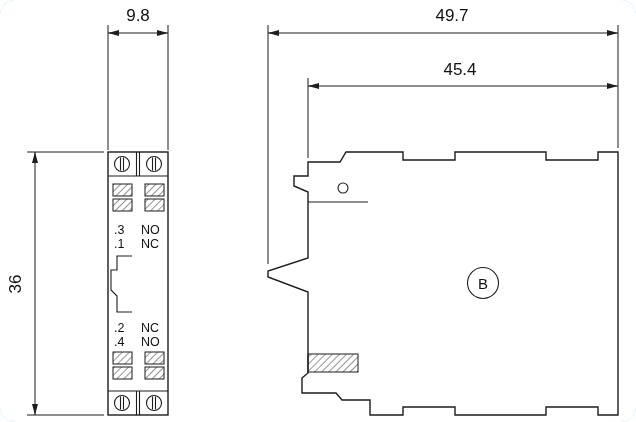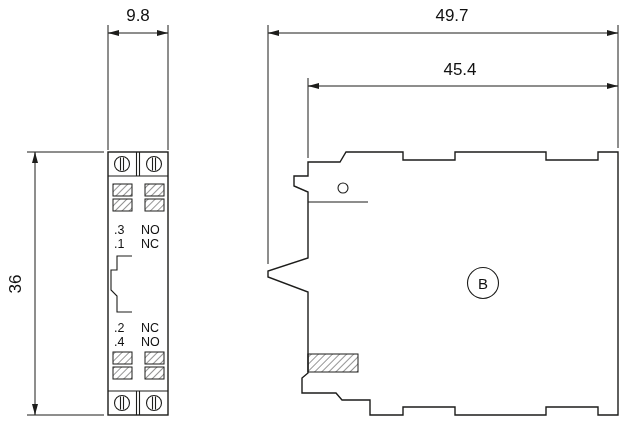--- a/index.html
+++ b/index.html
@@ -3,20 +3,21 @@
 <meta charset="utf-8">
 <style>
   html, body { margin: 0; padding: 0; background: #ffffff; }
   .canvas {
     position: relative;
     width: 636px;
     height: 422px;
     background: #7dd3fc;
     font-family: "Liberation Sans", sans-serif;
     overflow: hidden;
+    border-radius: 15px;
   }
   svg { display: block; }
   .ol   { fill: none; stroke: #1d1d1b; stroke-width: 1.4; stroke-linejoin: miter; }
   .thin { fill: none; stroke: #1d1d1b; stroke-width: 1.1; }
   .dim  { fill: none; stroke: #1d1d1b; stroke-width: 1; }
   .ah   { fill: #1d1d1b; stroke: none; }
   .hatchbox { fill: url(#hatch); stroke: #1d1d1b; stroke-width: 1; }
   .dimtext { font: 17px "Liberation Sans", sans-serif; fill: #111111; }
   .lbl     { font: 12.5px "Liberation Sans", sans-serif; fill: #111111; }
   .btext   { font: 15px "Liberation Sans", sans-serif; fill: #111111; }

